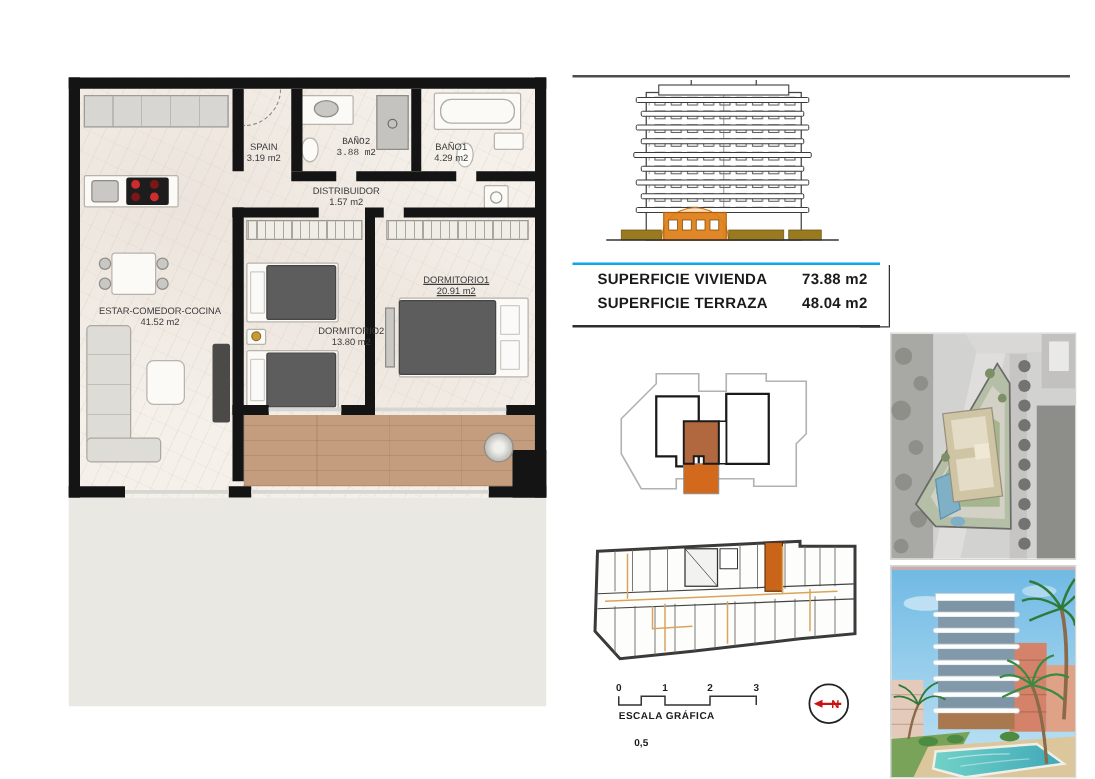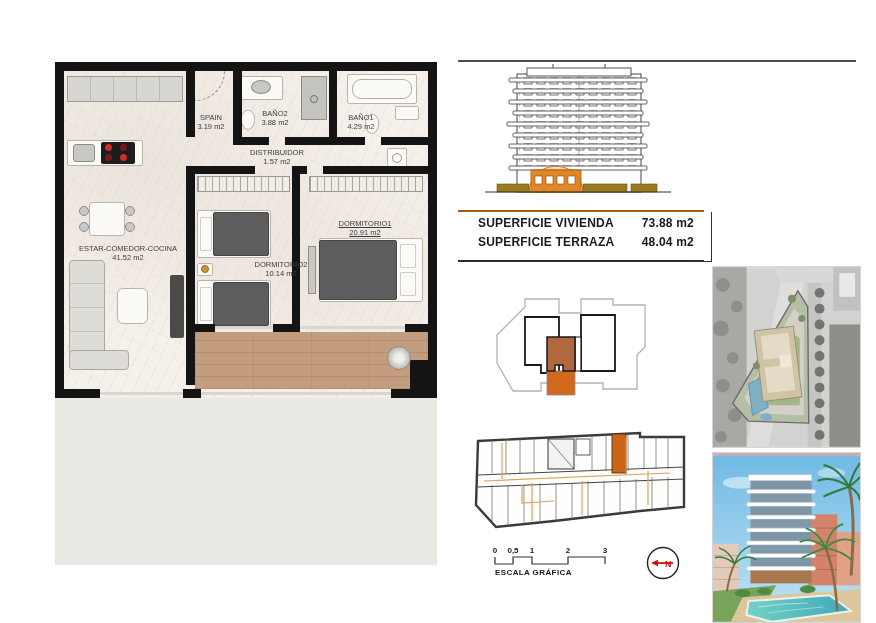--- a/index.html
+++ b/index.html
@@ -34,21 +34,21 @@
   .pillow{background:#fafaf9;border:1px solid #cfccc6;border-radius:1px;}
   .burner{position:absolute;width:7px;height:7px;border-radius:50%;}
   .arc{position:absolute;border:1px dashed #8a8a8a;box-sizing:border-box;z-index:4;}
 
   
   .terr-frame{position:absolute;left:0;top:336px;width:382px;height:167px;background:#e9e8e3;}
 
   
   .topline{position:absolute;left:458px;top:60px;width:398px;height:2px;background:#4d4d4d;}
   .summary{position:absolute;left:458px;top:210px;width:246px;height:48px;
-    border-top:2px solid #a16207;border-bottom:2px solid #2e2e2e;}
+    border-top:2px solid #0ea5e9;border-bottom:2px solid #2e2e2e;}
   .summary .row{display:flex;justify-content:space-between;padding:3px 10px 0 20px;
     font-size:12px;font-weight:bold;line-height:16px;color:#1a1a1a;letter-spacing:.2px;}
   .badge{position:absolute;left:712px;top:214px;width:146px;height:44px;background:#8c8c8c;
     border:1px solid #707070;display:flex;flex-direction:column;align-items:center;justify-content:center;
     color:#fff;font-size:12px;font-weight:bold;line-height:17px;letter-spacing:.3px;box-sizing:border-box;}
   .vline{position:absolute;background:#333;}
 
   .scalebar{position:absolute;left:492px;top:546px;width:116px;height:36px;font-size:8px;color:#1a1a1a;}
   .scalebar .tick{position:absolute;top:0;transform:translateX(-50%);font-weight:bold;}
   .scalebar svg{position:absolute;left:0;top:10px;}
@@ -152,39 +152,39 @@
       <div class="f wh" style="left:264px;top:176px;width:104px;height:64px;"></div>
       <div class="f blanket" style="left:264px;top:178px;width:78px;height:60px;"></div>
       <div class="f pillow" style="left:345px;top:182px;width:16px;height:24px;"></div>
       <div class="f pillow" style="left:345px;top:210px;width:16px;height:24px;"></div>
       <div class="f gry" style="left:253px;top:184px;width:8px;height:48px;"></div>
 
       <div class="room-label" style="left:156px;top:52px;">
         <span>SPAIN</span>
         <span>3.19 m2</span>
       </div>
-      <div class="room-label" style="left:220px;top:48px;">
+      <div class="room-label" style="left:230px;top:48px;font-family:Liberation Mono, monospace;">
         <span>BAÑO2</span>
         <span>3.88 m2</span>
       </div>
       <div class="room-label" style="left:306px;top:52px;">
         <span>BAÑO1</span>
         <span>4.29 m2</span>
       </div>
       <div class="room-label" style="left:222px;top:87px;">
         <span>DISTRIBUIDOR</span>
         <span>1.57 m2</span>
       </div>
       <div class="room-label" style="left:73px;top:183px;">
         <span>ESTAR-COMEDOR-COCINA</span>
         <span>41.52 m2</span>
       </div>
       <div class="room-label" style="left:226px;top:199px;">
         <span>DORMITORIO2</span>
-        <span>10.14 m2</span>
+        <span>13.80 m2</span>
       </div>
       <div class="room-label" style="left:310px;top:158px;text-decoration:underline;">
         <span>DORMITORIO1</span>
         <span>20.91 m2</span>
       </div>
     </div>
 
     <div class="terr-frame">
       
       
@@ -310,21 +310,21 @@
         <path d="M120,60 L120,94"></path>
         <path d="M164,54 L164,16"></path>
         <path d="M60,64 L60,82 L92,80"></path>
         <path d="M186,50 L186,84"></path>
       </g>
     </g>
   </svg>
 
   <div class="scalebar">
     <span class="tick" style="left:3px;">0</span>
-    <span class="tick" style="left:21px;">0,5</span>
+    <span class="tick" style="left:21px;margin-top:44px;">0,5</span>
     <span class="tick" style="left:40px;">1</span>
     <span class="tick" style="left:76px;">2</span>
     <span class="tick" style="left:113px;">3</span>
     <svg width="116" height="10">
       <polyline points="3,1 3,8 21,8 21,1 40,1 40,8 76,8 76,1 113,1 113,8" fill="none" stroke="#333" stroke-width="1.2"></polyline>
     </svg>
     <div class="sblabel">ESCALA GRÁFICA</div>
   </div>
 
   <svg class="abs" style="left:645px;top:545px;" width="36" height="36" viewBox="0 0 36 36">

